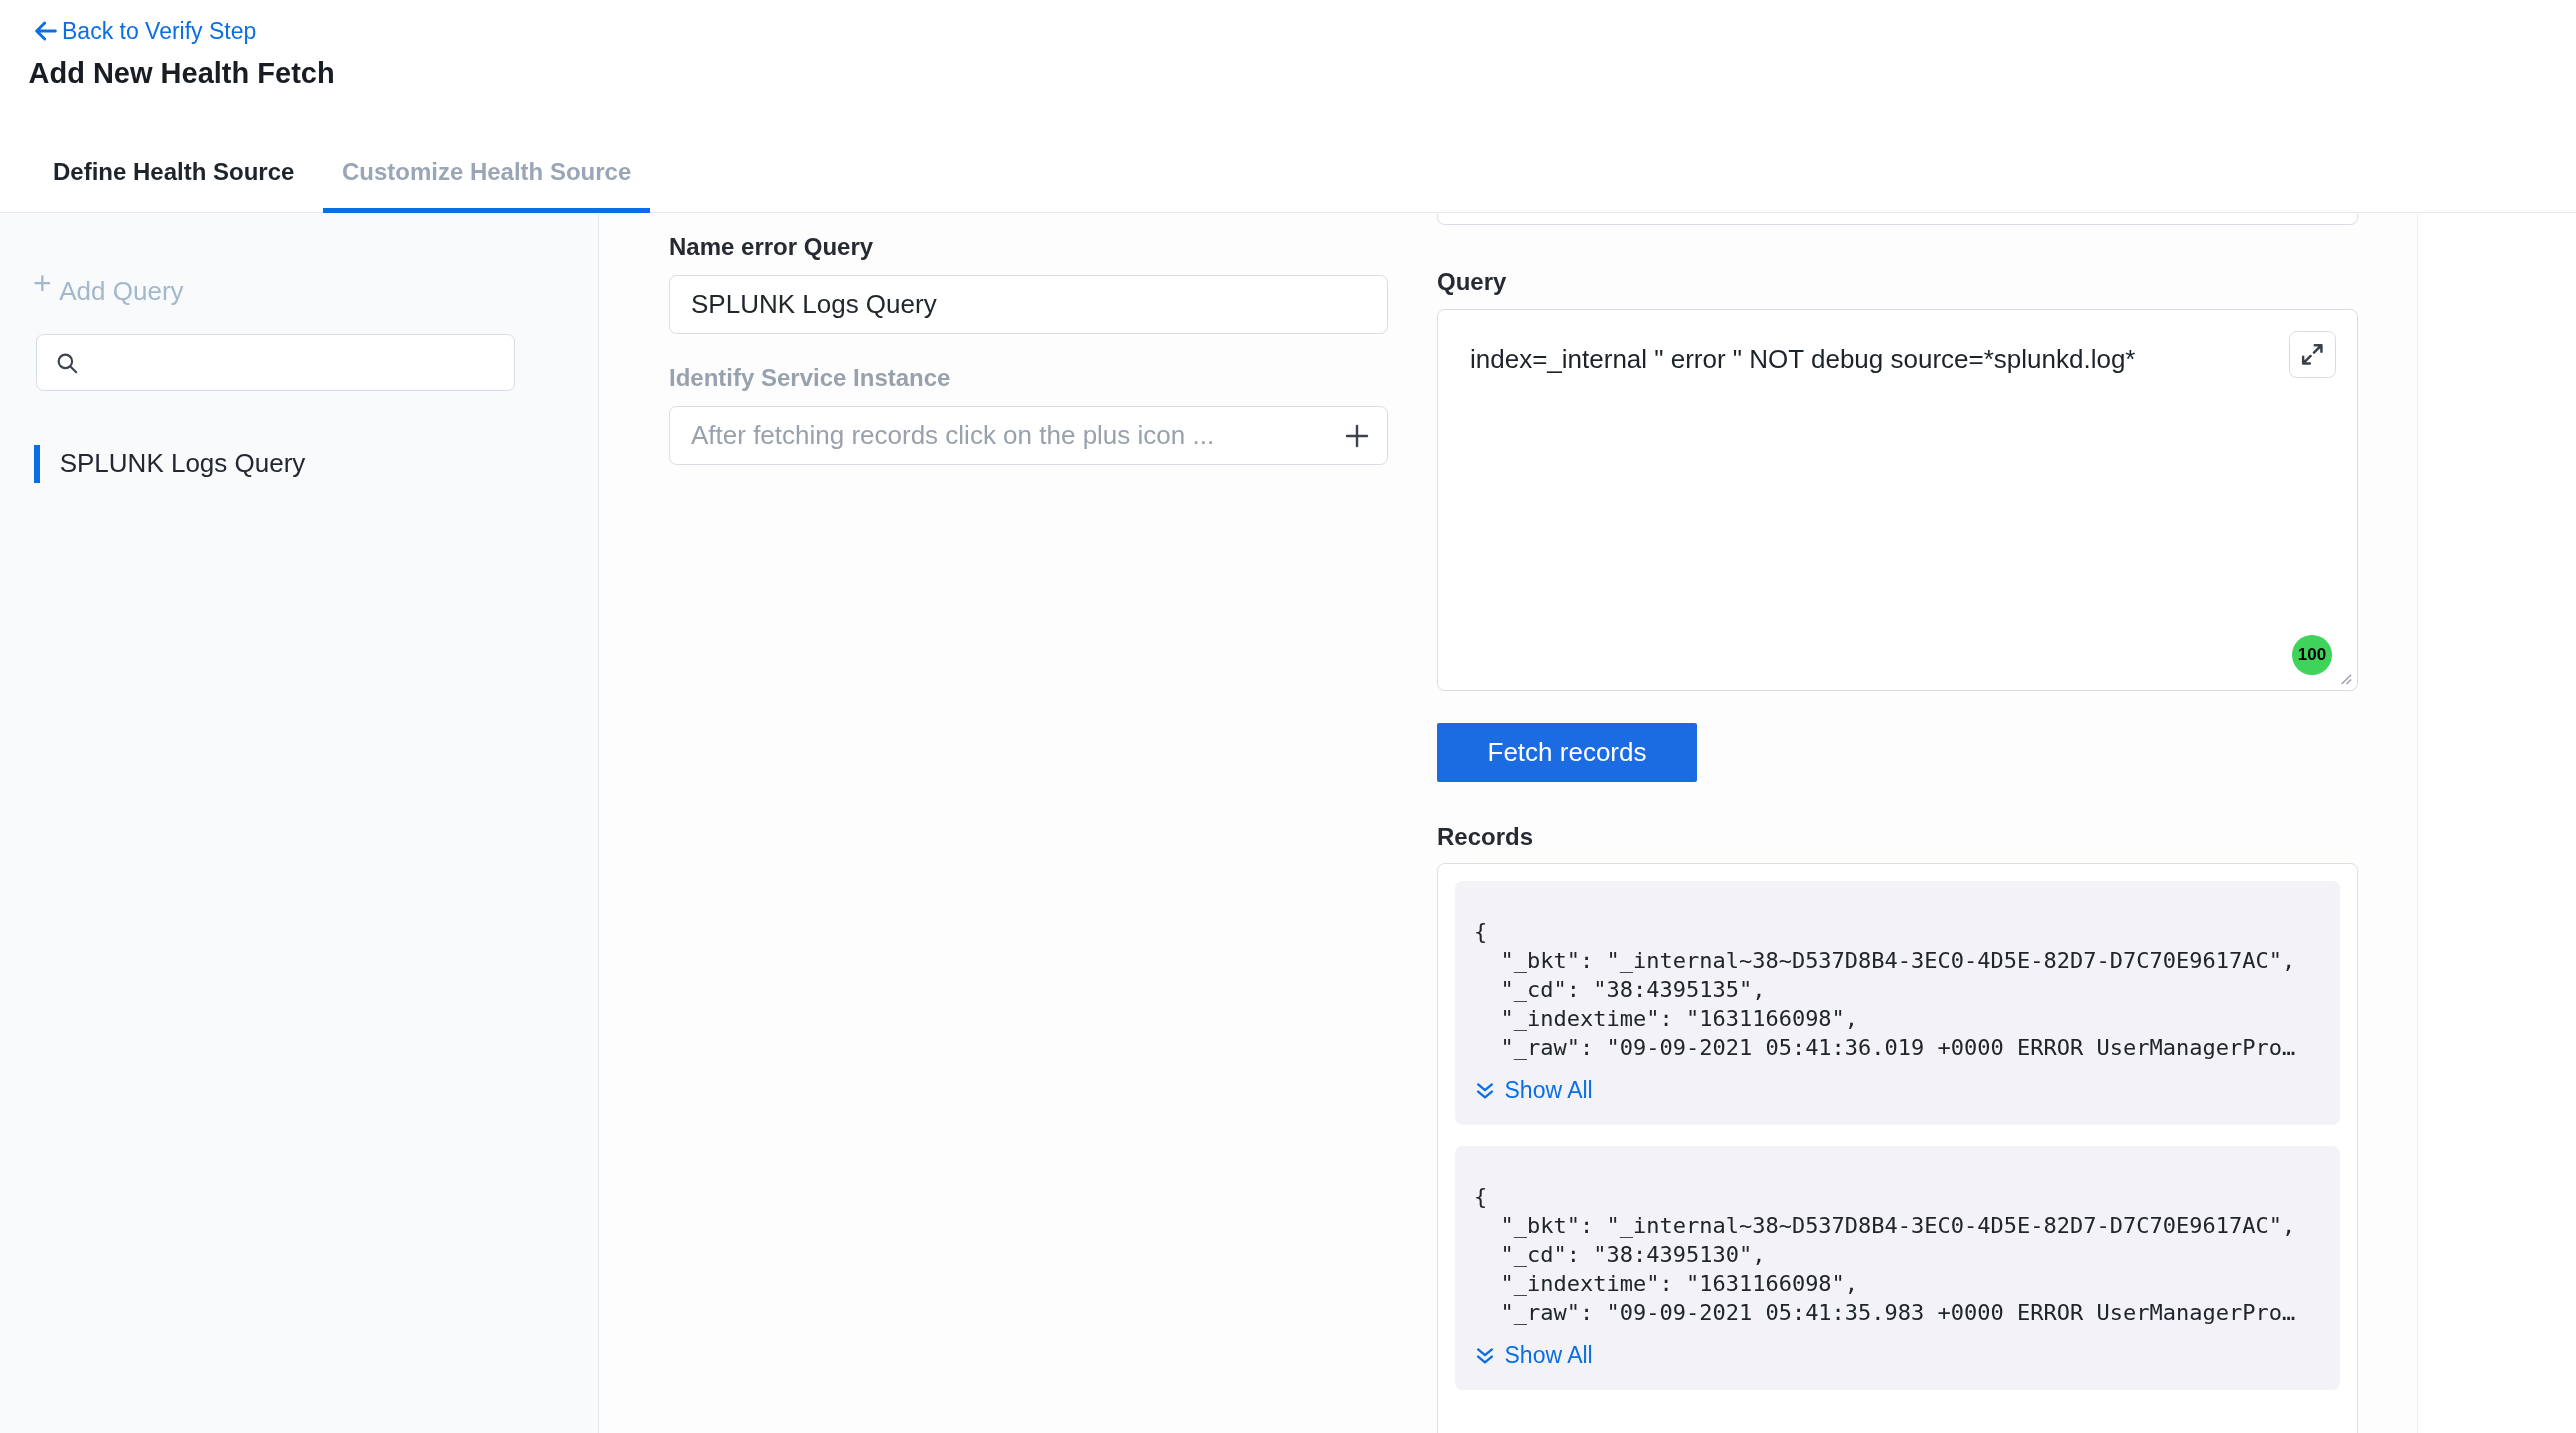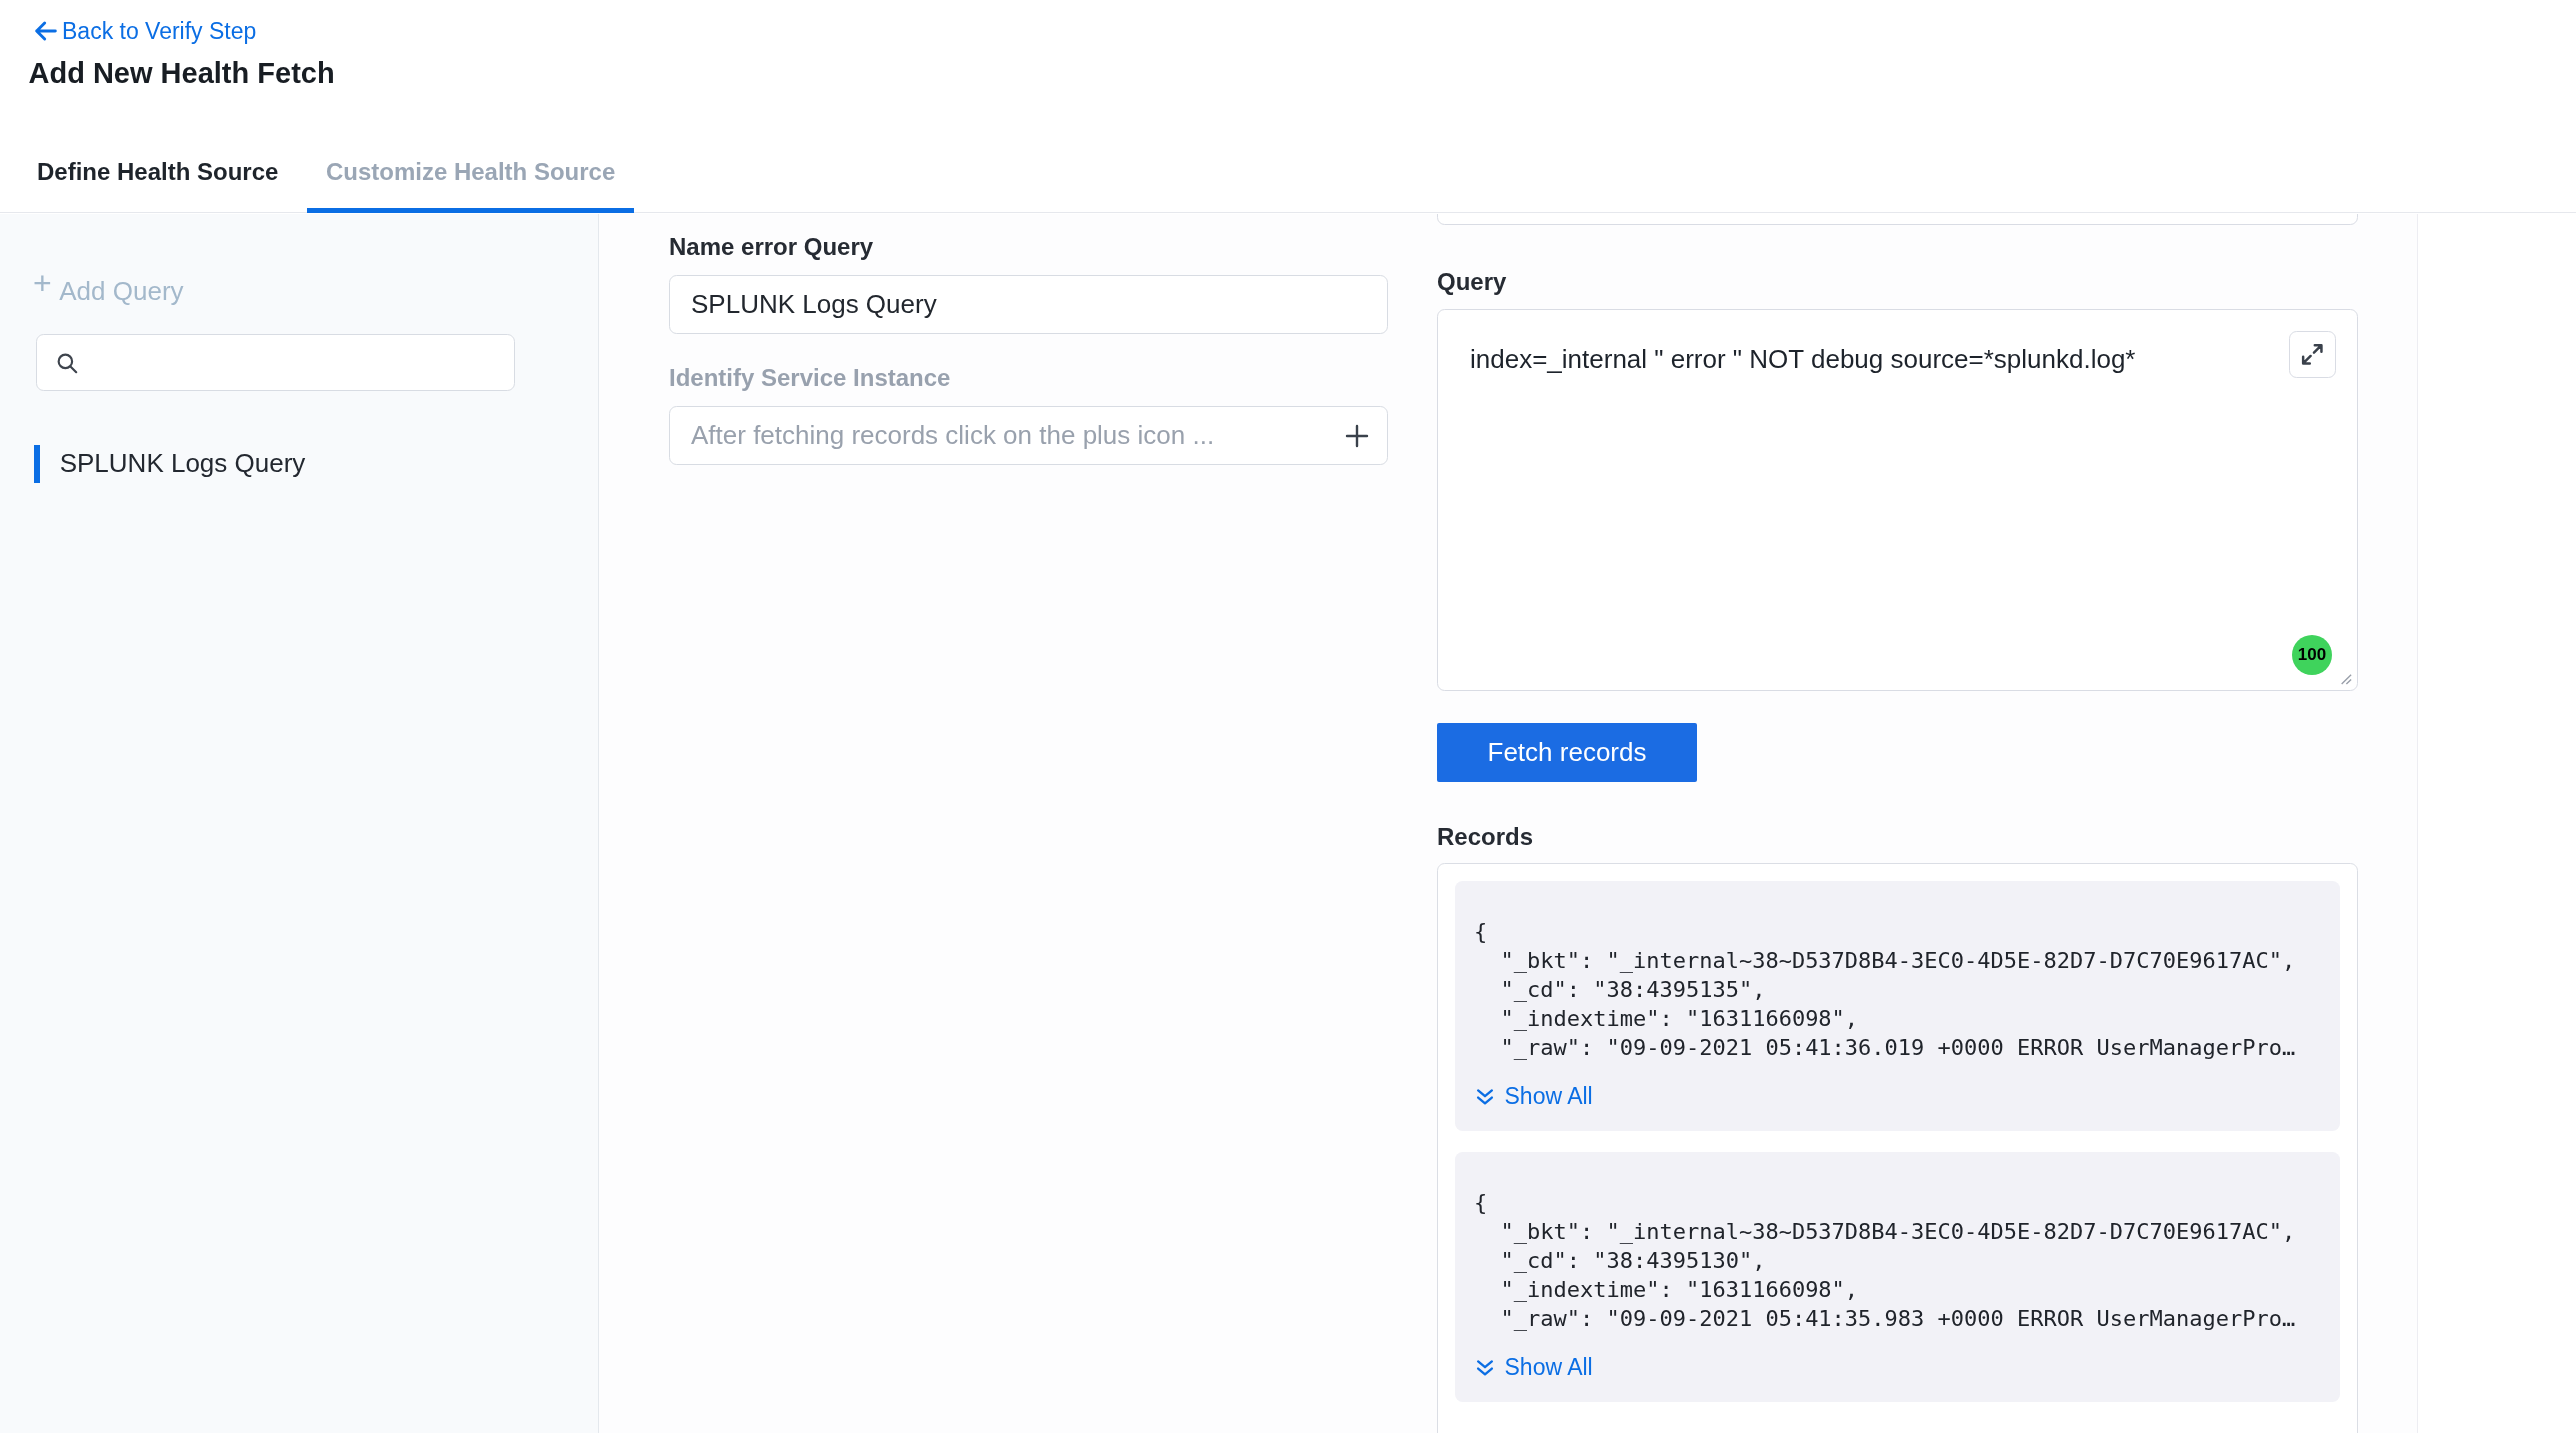--- a/index.html
+++ b/index.html
@@ -8,21 +8,21 @@
 
   #app { position:relative; width:2576px; height:1433px; background:#ffffff; overflow:hidden; }
 
   
   .back-row { position:absolute; left:30px; top:15px; display:flex; align-items:center; cursor:pointer; }
   .back-row span { font-size:23px; font-weight:500; color:var(--link-blue,#0b6ee4); }
   .page-title { position:absolute; left:28.5px; top:57px; font-size:29px; font-weight:700; color:#181d23; }
 
   
   .tabs { position:absolute; top:131px; left:0; right:0; height:82px; border-bottom:0.9px solid #e6e8ed;
-          display:flex; align-items:stretch; padding-left:18px; gap:9.5px; background:#fff; }
+          display:flex; align-items:stretch; padding-left:34px; gap:9.5px; background:#fff; }
   .tab { position:relative; display:flex; align-items:center; padding:0 19px; font-size:24px; font-weight:600;
          color:#1e242b; cursor:pointer; }
   .tab.active { color:#9aa6b5; }
   .tab.active::after { content:""; position:absolute; left:0; right:0; bottom:-0.9px; height:4.7px;
          background:var(--link-blue,#0b6ee4); }
 
   
   .body { position:absolute; top:214px; left:0; right:0; bottom:0; overflow:hidden; background:#fdfdfe; }
   .body::after { content:""; position:absolute; left:2417px; top:0; bottom:0; width:159px; background:#ffffff; border-left:0.9px solid #ededf2; }
 
@@ -67,21 +67,21 @@
   .grip { position:absolute; right:3.8px; bottom:3.8px; }
   .fetch-btn { position:absolute; left:0; top:509px; width:260px; height:59px; border:none; border-radius:2px;
                background:var(--primary-blue,#1b6ce3); color:#fff; font-size:26px; font-weight:400;
                font-family:"Liberation Sans", sans-serif; cursor:pointer; }
   .rec-label { position:absolute; left:0; top:609px; }
   .records { position:absolute; left:0; top:649px; width:921px; height:1044px; background:#fff;
              border:1.9px solid #dbdee5; border-radius:7.6px; padding:17px; }
   .record-card { background:#f2f2f7; border-radius:7.6px; padding:36px 28.5px 21px 19px; margin-bottom:21px; }
   .json .line { font-family:"DejaVu Sans Mono", monospace; font-size:22px; line-height:29px;
                 color:#20242b; white-space:pre; overflow:hidden; }
-  .show-all { margin-top:21px; display:flex; align-items:center; gap:8.5px; cursor:pointer; }
+  .show-all { margin-top:15px; display:flex; align-items:center; gap:8.5px; cursor:pointer; }
   .show-all span { font-size:23px; font-weight:500; color:var(--link-blue,#0b6ee4); }
 </style>
 </head>
 <body>
 
 <div id="app">
 
   <div class="back-row">
     <svg width="32" height="32" viewBox="0 0 24 24">
       <path d="M19 12H5M11 18l-6-6 6-6" stroke="#0b6ee4" stroke-width="2.2" fill="none" stroke-linecap="round" stroke-linejoin="round"></path>

